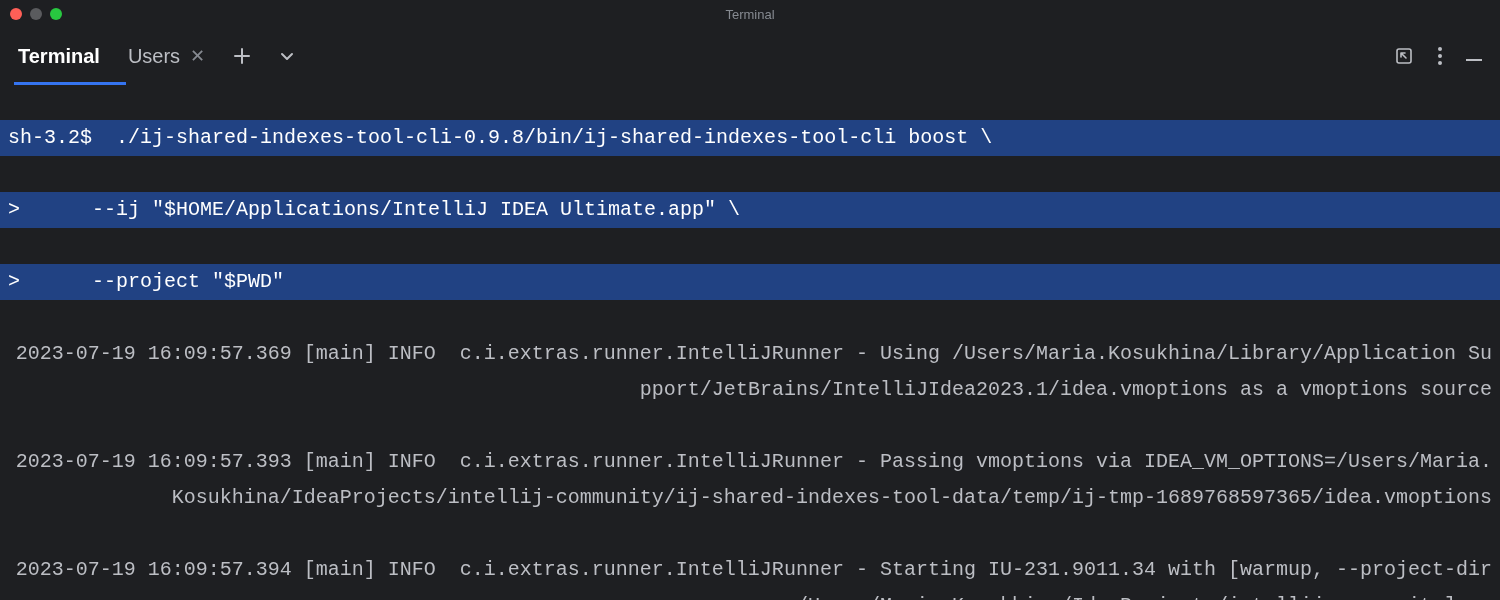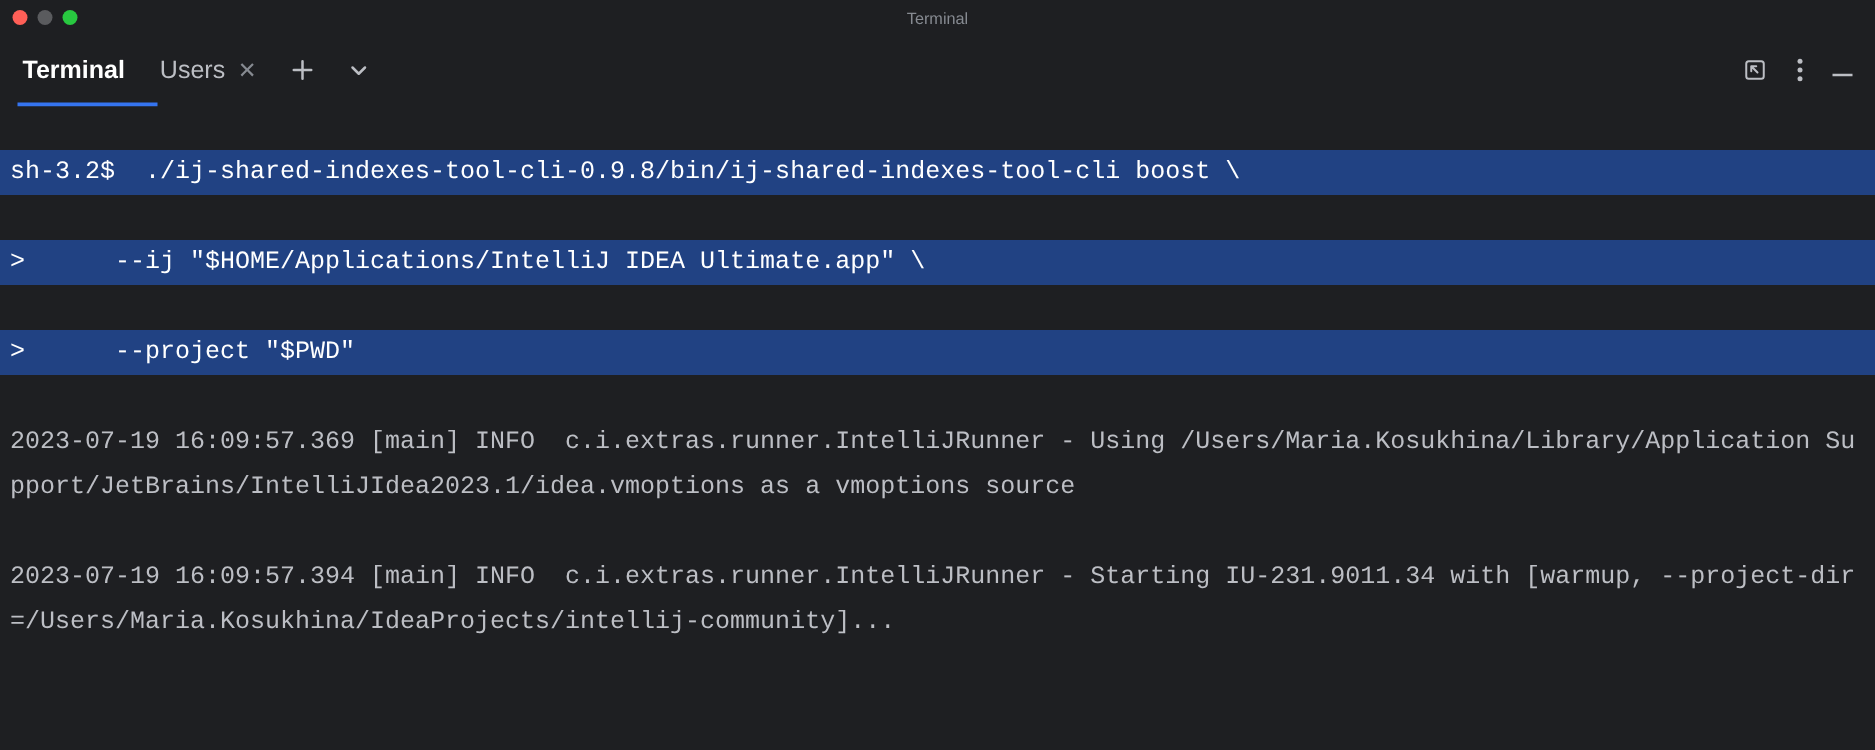--- a/index.html
+++ b/index.html
@@ -112,20 +112,21 @@
     font-family: Menlo, Monaco, "Courier New", monospace;
   }
   .selected {
     background: #214283;
     color: #ffffff;
     padding: 0px 24px 0 8px;
   }
   .output {
     color: #bcbec4;
     padding: 0 8px;
+    text-align: right;
   }
 </style>
 </head>
 <body>
 
 <div class="titlebar">
   <div class="traffic-lights">
     <div class="traffic-light tl-red"></div>
     <div class="traffic-light tl-yellow"></div>
     <div class="traffic-light tl-green"></div>
@@ -168,17 +169,18 @@
       <div class="minimize"></div>
     </div>
   </div>
 </div>
 
 <div class="terminal-body">
 <div class="selected">sh-3.2$  ./ij-shared-indexes-tool-cli-0.9.8/bin/ij-shared-indexes-tool-cli boost \</div>
 <div class="selected">&gt;      --ij "$HOME/Applications/IntelliJ IDEA Ultimate.app" \</div>
 <div class="selected">&gt;      --project "$PWD"</div>
 <div class="output">2023-07-19 16:09:57.369 [main] INFO  c.i.extras.runner.IntelliJRunner - Using /Users/Maria.Kosukhina/Library/Application Support/JetBrains/IntelliJIdea2023.1/idea.vmoptions as a vmoptions source</div>
+<div class="output">2023-07-19 16:09:57.393 [main] INFO  c.i.extras.runner.IntelliJRunner - Passing vmoptions via IDEA_VM_OPTIONS=/Users/Maria.Kosukhina/IdeaProjects/intellij-community/ij-shared-indexes-tool-data/temp/ij-tmp-1689768597365/idea.vmoptions</div>
 <div class="output">2023-07-19 16:09:57.394 [main] INFO  c.i.extras.runner.IntelliJRunner - Starting IU-231.9011.34 with [warmup, --project-dir=/Users/Maria.Kosukhina/IdeaProjects/intellij-community]...</div>
 
 
 
 </div>
 
 </body></html>

